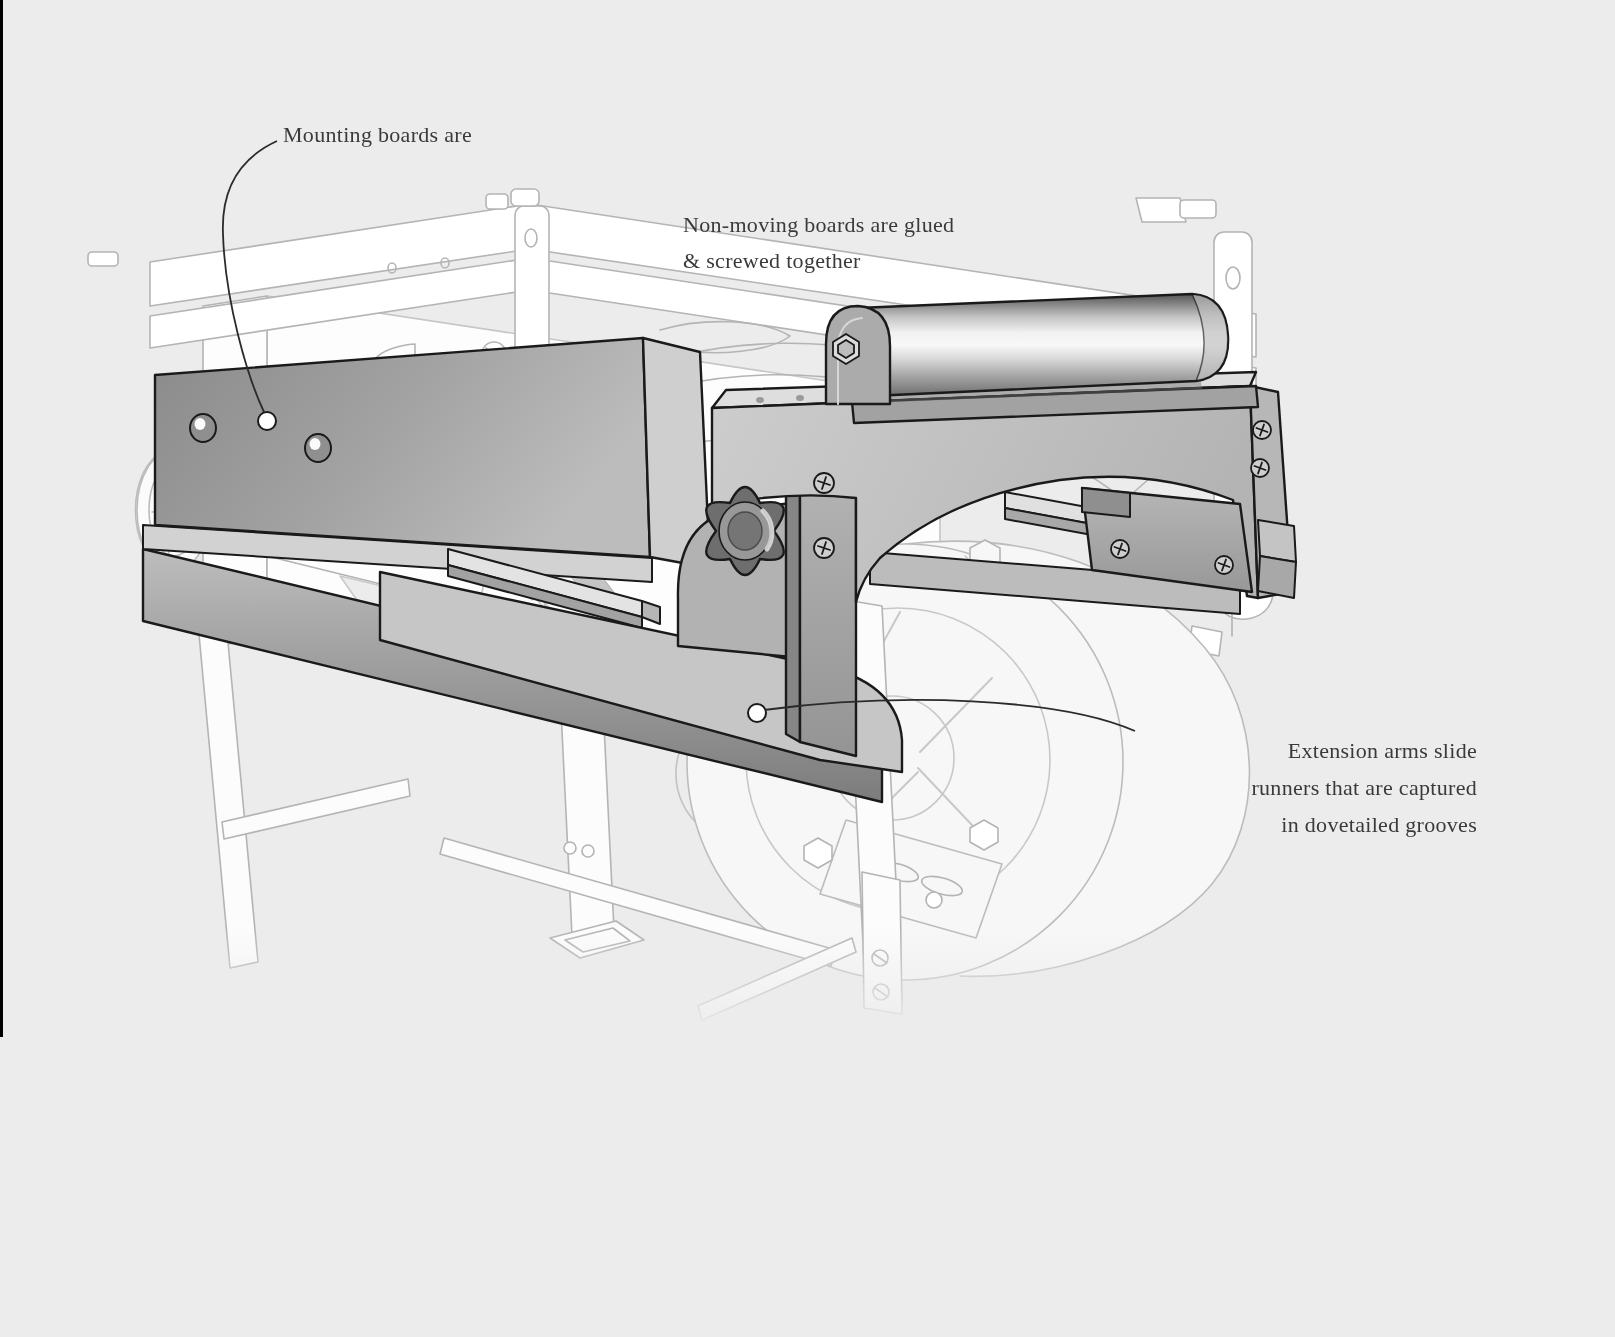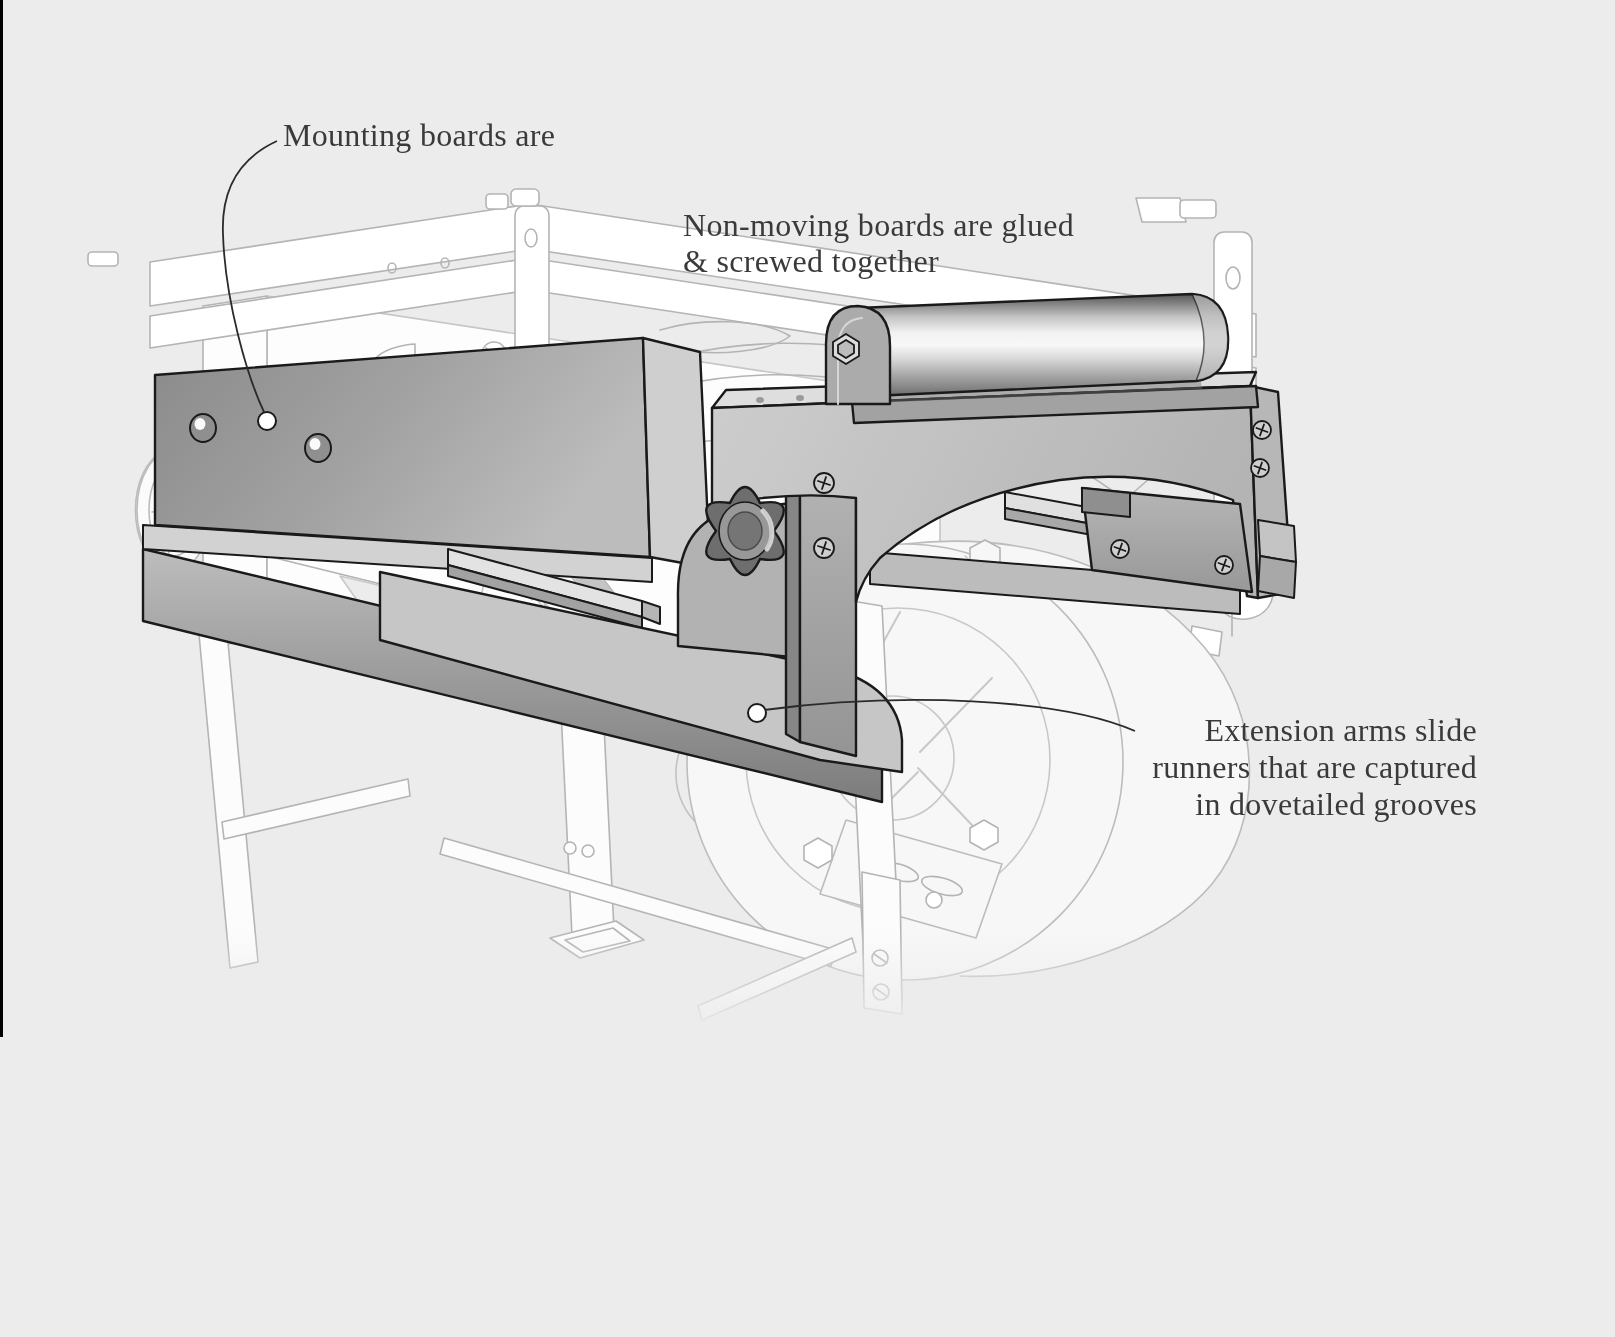--- a/index.html
+++ b/index.html
@@ -6,26 +6,26 @@
   body{
     width:1615px;height:1337px;position:relative;overflow:hidden;
     background:#ececec;
     font-family:"Liberation Serif", serif;
   }
   .stage{position:absolute;inset:0;}
   svg{position:absolute;left:0;top:0;}
   .callout{
     position:absolute;
     color:#3a3a3a;
-    font-size:32px;
+    font-size:22px;
     line-height:36px;
     letter-spacing:.3px;
     white-space:nowrap;
   }
-  .callout.right{text-align:right;line-height:37px;}
+  .callout.right{text-align:right;line-height:37px;margin-top:20px;}
   .edge-artifact{
     position:absolute;left:0;top:0;width:3px;height:1037px;background:#000;
   }
 </style>
 </head>
 <body>
 
 <div class="stage">
 
 <svg width="1615" height="1337" viewBox="0 0 1615 1337">

